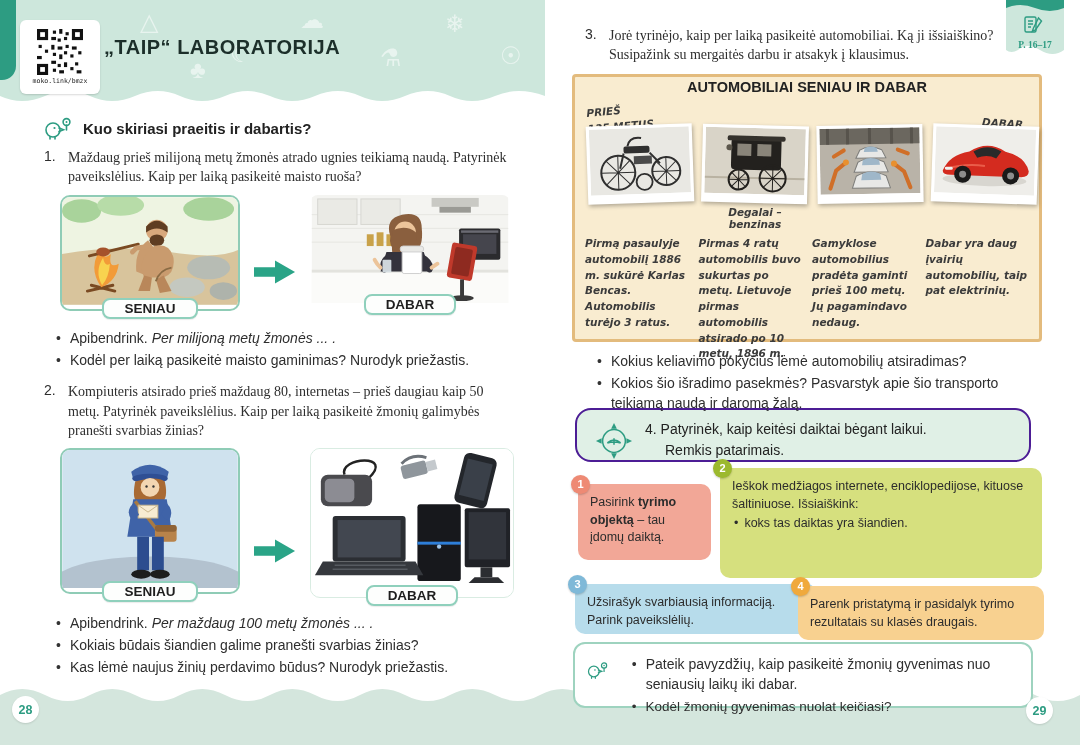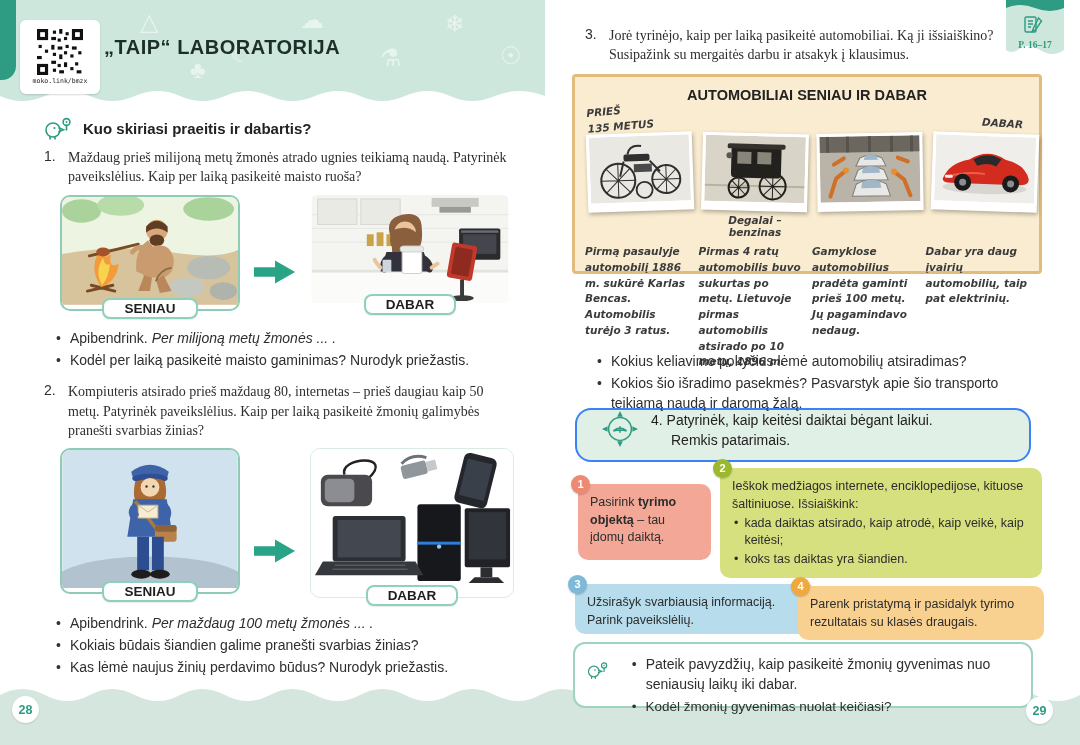--- a/index.html
+++ b/index.html
@@ -28,33 +28,33 @@
   .ill-card{border:2.5px solid #8fccb6;border-radius:10px;overflow:hidden;background:#fff;}
   .photo-card{border-radius:8px;overflow:hidden;background:#fff;}
   .soft-card{border:1.5px solid #d9ece2;border-radius:10px;overflow:hidden;background:#fff;}
   .tag{background:#fdfefd;border:2px solid #8fd0bc;border-radius:8px;padding:1px 20px;font-weight:bold;
     font-size:13.5px;color:#1e1e1e;margin-top:-13px;z-index:3;position:relative;box-shadow:0 1px 1px rgba(0,0,0,.08);}
   .arrow-wrap{align-self:center;margin-top:34px;}
   
   .tab{position:absolute;left:1006px;top:0;width:58px;height:62px;}
   .tab-ref{position:absolute;left:1006px;top:40px;width:58px;text-align:center;font-size:9.5px;font-weight:bold;color:#2d9c82;font-family:Liberation Serif, serif;}
   .tab-icon{position:absolute;left:1022px;top:14px;}
-  .poster{position:absolute;left:572px;top:74px;width:470px;height:200px;background:#f9ecd0;
-    border:3px solid #e3bb7d;border-radius:4px;box-sizing:border-box;padding:8px 10px;}
+  .poster{position:absolute;left:572px;top:74px;width:470px;height:268px;background:#f9ecd0;
+    border:3px solid #e3bb7d;border-radius:4px;box-sizing:border-box;padding:0 10px;}
   .poster-title{text-align:center;font-size:14.5px;font-weight:bold;color:#222;margin-top:2px;}
   .hand{font-family:"DejaVu Sans",sans-serif;font-style:italic;font-weight:bold;color:#3b3b3b;}
   .note-before{position:absolute;left:12px;top:26px;font-size:10.5px;line-height:1.5;transform:rotate(-5deg);}
   .note-now{position:absolute;right:16px;top:40px;font-size:10.5px;transform:rotate(4deg);}
   .photo-row{display:flex;gap:9px;margin:30px 0 0 2px;}
   .polaroid{background:#fff;padding:3px 3px 5px;box-shadow:1px 2px 4px rgba(0,0,0,.3);}
   .ph-cap{font-size:10.5px;text-align:center;margin-top:3px;}
   .cap-row{display:flex;gap:10px;margin-top:6px;}
   .cap{width:104px;font-size:10.5px;line-height:1.5;}
-  .task4{position:absolute;left:575px;top:408px;width:456px;height:54px;background:#e0f0e6;border:2px solid #3b82f6;
-    border-radius:16px;box-sizing:border-box;display:flex;align-items:flex-start;gap:12px;padding:0 24px;}
+  .task4{position:absolute;left:575px;top:408px;width:456px;height:54px;background:#e0f0e6;border:2px solid #4c1d95;
+    border-radius:16px;box-sizing:border-box;display:flex;align-items:flex-end;gap:12px;padding:0 18px;}
   .task4 .lines{font-size:14px;line-height:1.45;color:#222;}
   .tip{position:absolute;border-radius:10px;box-sizing:border-box;padding:10px 12px;font-size:12.5px;line-height:1.4;color:#2c2c2c;}
   .badge{position:absolute;left:-7px;top:-9px;width:19px;height:19px;border-radius:50%;color:#fff;font-size:11px;
     font-weight:bold;display:flex;align-items:center;justify-content:center;box-shadow:0 1px 2px rgba(0,0,0,.2);}
   .tip-b{display:flex;font-size:12.5px;line-height:1.35;margin-top:2px;}
   .tip-b::before{content:"•";margin:0 6px 0 2px;}
   .summary{position:absolute;left:573px;top:642px;width:460px;height:66px;background:#fff;border:2px solid #9ed3bf;
     border-radius:12px;box-sizing:border-box;display:flex;align-items:flex-start;gap:10px;padding:9px 12px;z-index:4;}
   .summary .s-bullets{font-size:13.5px;}
   .footer-wave{position:absolute;left:0;bottom:0;width:1080px;height:62px;z-index:1;}
@@ -467,23 +467,20 @@
 
 <div class="tip" style="left:578px;top:484px;width:133px;height:76px;background:#f2a797">
   <div class="badge" style="background:#ee8a74">1</div>
   <span>Pasirink </span><b>tyrimo objektą</b><span> – tau įdomų daiktą.</span>
 </div>
 
 <div class="tip" style="left:720px;top:468px;width:322px;height:110px;background:#d6e07e">
   <div class="badge" style="background:#9cb92e">2</div>
   <div>Ieškok medžiagos internete, enciklopedijose, kituose šaltiniuose. Išsiaiškink:</div>
   <div class="tip-b">
-      <span>kada daiktas atsirado, kaip atrodė, kaip veikė, kaip keitėsi;</span>
-    </div>
-  <div class="tip-b">
       <span>koks tas daiktas yra šiandien.</span>
     </div>
 </div>
 
 <div class="tip" style="left:575px;top:584px;width:242px;height:50px;background:#b7dceb">
   <div class="badge" style="background:#7fb9d8">3</div>
   <span>Užsirašyk svarbiausią informaciją. Parink paveikslėlių.</span>
 </div>
 
 <div class="tip" style="left:798px;top:586px;width:246px;height:54px;background:#f8d190">

